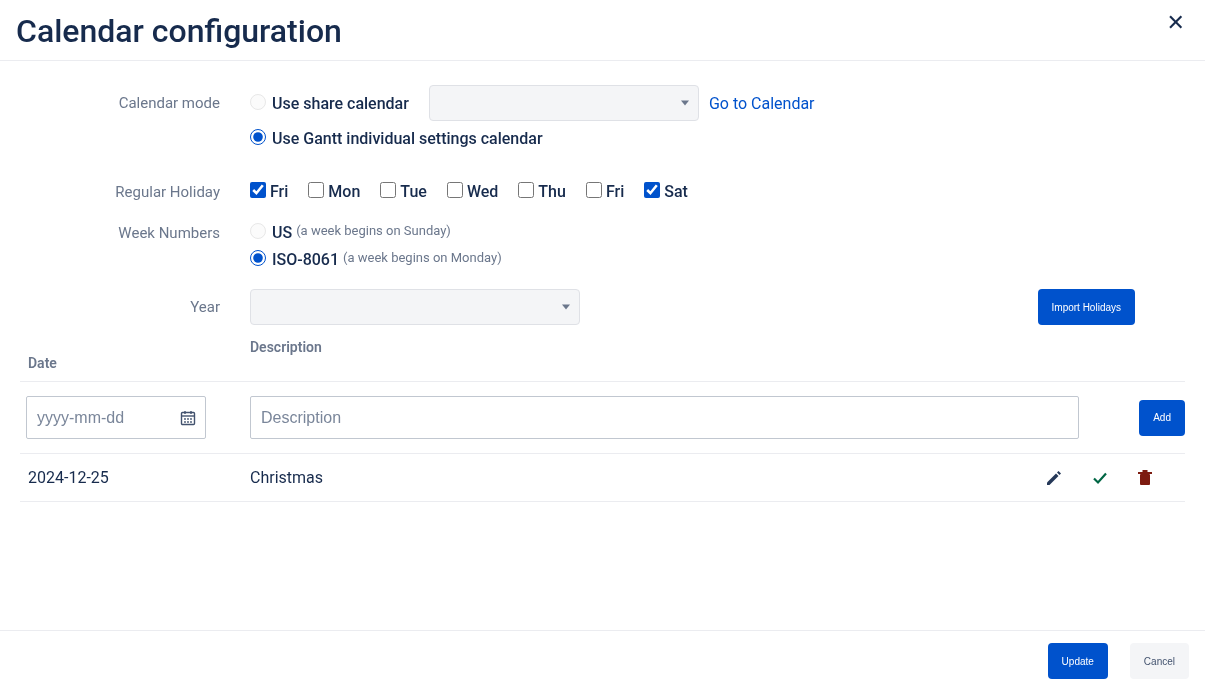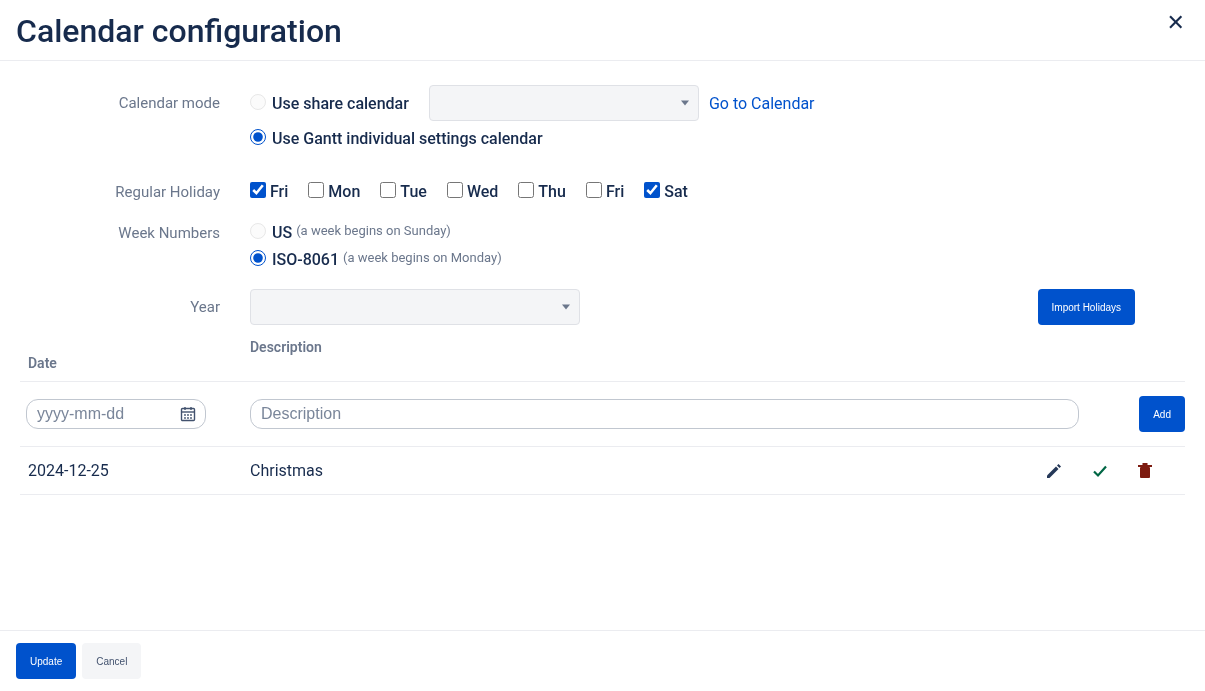--- a/index.html
+++ b/index.html
@@ -139,23 +139,23 @@
     padding: 10px 0;
   }
   .date-input-wrap {
     width: 180px;
     margin-left: 6px;
     margin-right: 44px;
     position: relative;
   }
   .text-input {
     width: 100%;
-    height: 30px;
+    height: 43px;
     border: 1px solid #c1c7d0;
-    border-radius: 12px;
+    border-radius: 2px;
     padding: 0 10px;
     font-size: 16px;
     color: #172B4D;
   }
   .text-input::placeholder { color: #7A869A; }
   .cal-icon-svg { position: absolute; right: 10px; top: 50%; transform: translateY(-50%); pointer-events: none; }
   .desc-input-wrap { flex: 1; margin-right: 60px; }
   .data-row {
     display: flex;
     align-items: center;
@@ -163,21 +163,22 @@
     font-size: 16px;
   }
   .data-date { width: 230px; padding-left: 8px; }
   .data-desc { flex: 1; }
   .data-actions { width: 170px; display: flex; gap: 28px; justify-content: flex-end; padding-right: 32px;}
   .icon-btn { cursor: pointer; display: inline-flex; }
   .dialog-footer {
     border-top: 1px solid #ebecf0;
     padding: 12px 16px;
     display: flex;
-    gap: 6px;
+    justify-content: flex-end;
+    gap: 22px;
   }
 </style>
 </head>
 <body>
 
 <div class="dialog-header">
   <div class="dialog-title">Calendar configuration</div>
   <div class="close-x">✕</div>
 </div>
 

